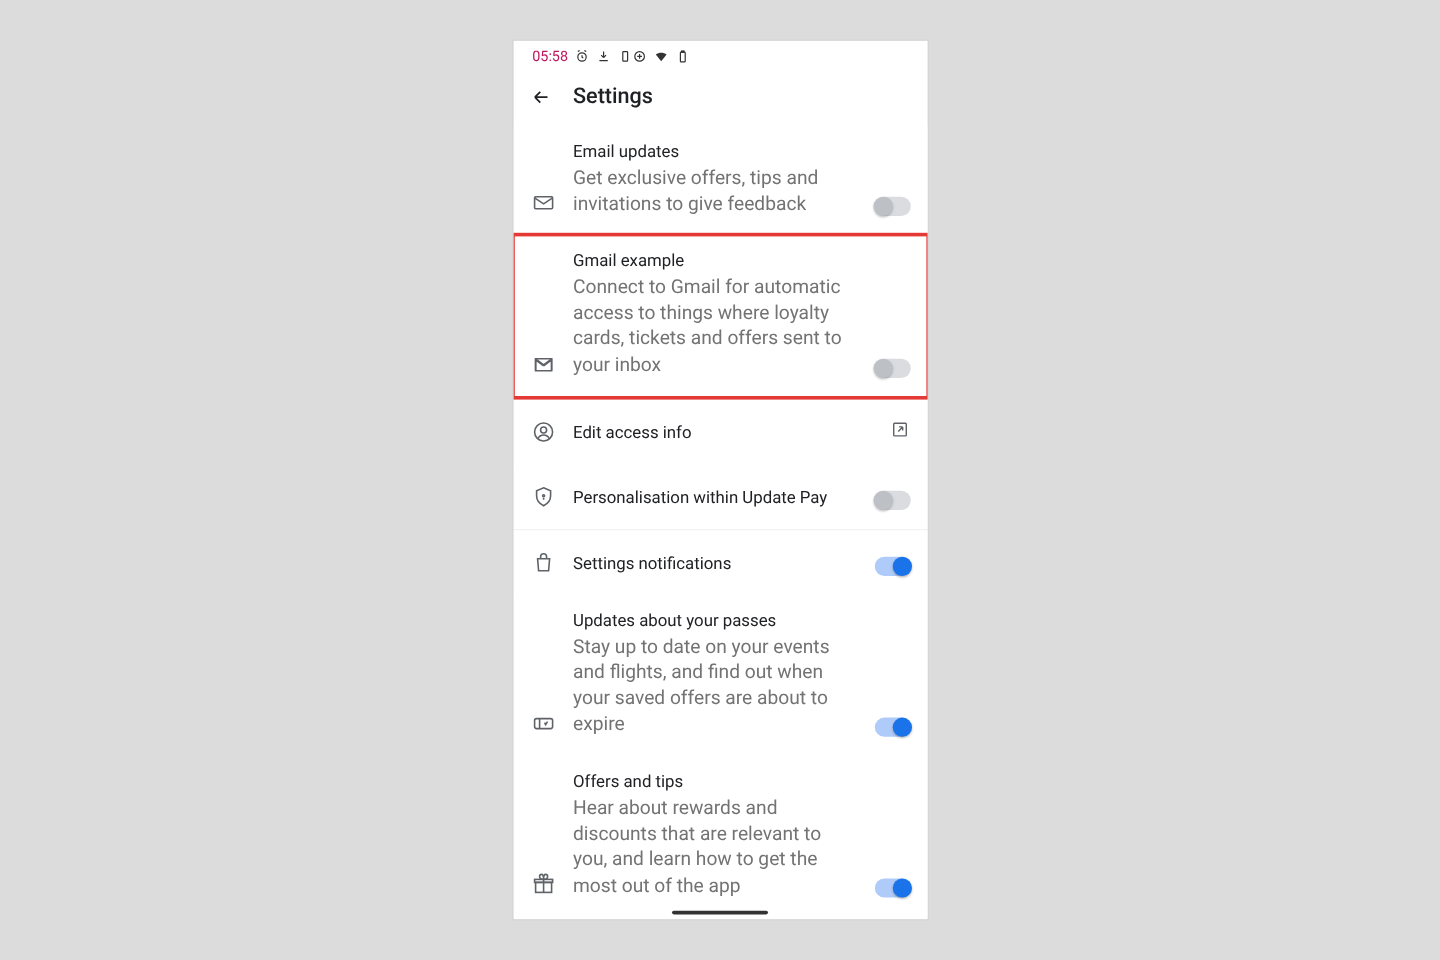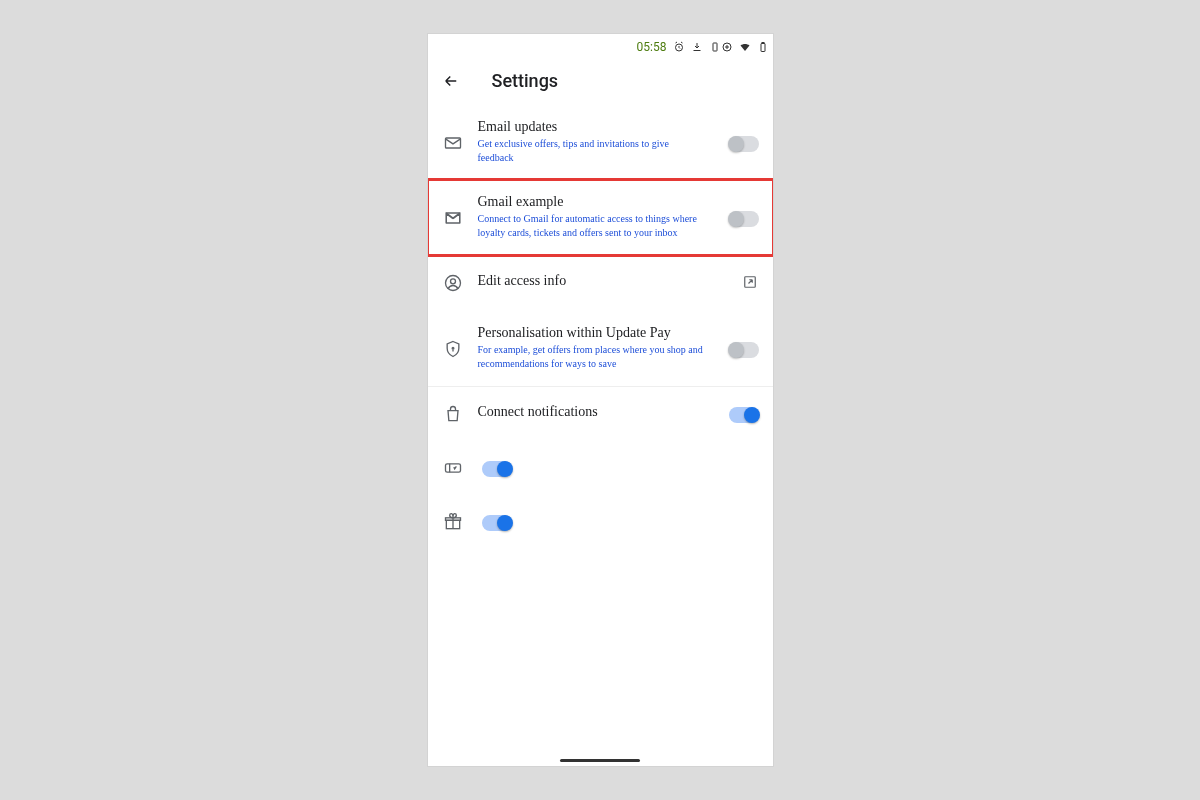--- a/index.html
+++ b/index.html
@@ -18,67 +18,66 @@
     height: 732px;
     background: #fff;
     position: relative;
     overflow: hidden;
     box-shadow: 0 0 0 1px rgba(0,0,0,0.04);
   }
   .statusbar {
     height: 26px;
     display: flex;
     align-items: center;
-    justify-content: flex-end;
-    padding: 0 4px;
+    justify-content: flex-start;
+    padding: 0 16px;
     font-size: 12px;
-    color: #4d7c0f;
+    color: #be185d;
   }
   .statusbar .left, .statusbar .right {
     display: flex;
     align-items: center;
     gap: 6px;
   }
   .statusbar .ico { width: 12px; height: 12px; display:inline-flex; align-items:center; justify-content:center; }
   .header {
     display: flex;
     align-items: center;
     gap: 18px;
     padding: 10px 14px 14px 14px;
   }
   .back-arrow { width: 18px; height: 18px; }
-  .header-title { font-size: 18px; color: #202124; font-weight: 500; margin-left: 14px; }
+  .header-title { font-size: 18px; color: #202124; font-weight: 500; }
   .group-divider { border: none; border-top: 1px solid #eee; }
   .row {
     display: flex;
-    align-items: center;
+    align-items: flex-end;
     padding: 14px 14px 16px 14px;
     gap: 14px;
     position: relative;
     background: #fff;
-    font-family: Liberation Serif, serif;
   }
   .row.highlighted {
     outline: 3px solid #e53935;
     outline-offset: -1px;
     z-index: 2;
   }
   .row-icon {
     width: 22px;
     height: 22px;
     flex: 0 0 22px;
     margin-top: 2px;
     display: flex;
     align-items: center;
     justify-content: center;
   }
   .row-icon svg { width: 20px; height: 20px; stroke: #5f6368; fill: none; stroke-width: 1.6; }
   .row-main { flex: 1; min-width: 0; padding-right: 4px; }
   .row-title { font-size: 14px; color: #202124; margin-bottom: 2px; }
-  .row-desc { font-size: 10px; color: #1d4ed8; line-height: 1.35; }
+  .row-desc { font-size: 16px; color: #737373; line-height: 1.35; }
   .row-trailing {
     flex: 0 0 34px;
     display: flex;
     align-items: center;
     justify-content: flex-end;
     margin-top: 4px;
   }
   .switch {
     width: 30px; height: 16px; border-radius: 10px; background: #dadce0; position: relative;
   }
@@ -203,61 +202,68 @@
         </div>
       </div>
       <div class="row">
         <div class="row-icon">
           <svg viewBox="0 0 24 24">
             <use href="#shield-icon"></use>
           </svg>
         </div>
         <div class="row-main">
           <div class="row-title">Personalisation within Update Pay</div>
-          <div class="row-desc">For example, get offers from places where you shop and recommendations for ways to save</div>
         </div>
         <div class="row-trailing">
           <div class="switch off">
             <div class="knob"></div>
           </div>
         </div>
       </div>
       <hr class="group-divider">
       <div class="row">
         <div class="row-icon">
           <svg viewBox="0 0 24 24">
             <use href="#bag-icon"></use>
           </svg>
         </div>
         <div class="row-main">
-          <div class="row-title">Connect notifications</div>
+          <div class="row-title">Settings notifications</div>
         </div>
         <div class="row-trailing">
           <div class="switch on">
             <div class="knob"></div>
           </div>
         </div>
       </div>
       <div class="row">
         <div class="row-icon">
           <svg viewBox="0 0 24 24">
             <use href="#ticket-icon"></use>
           </svg>
         </div>
+        <div class="row-main">
+          <div class="row-title">Updates about your passes</div>
+          <div class="row-desc">Stay up to date on your events and flights, and find out when your saved offers are about to expire</div>
+        </div>
         <div class="row-trailing">
           <div class="switch on">
             <div class="knob"></div>
           </div>
         </div>
       </div>
       <div class="row">
         <div class="row-icon">
           <svg viewBox="0 0 24 24">
             <use href="#gift-icon"></use>
           </svg>
+        </div>
+        <div class="row-main">
+          <div class="row-title">Offers and tips</div>
+          <div class="row-desc">Hear about rewards and discounts that are relevant to you, and learn how to get the most out of the app</div>
         </div>
         <div class="row-trailing">
           <div class="switch on">
             <div class="knob"></div>
           </div>
         </div>
       </div>
     </div>
 
   <div class="nav-handle"></div>

